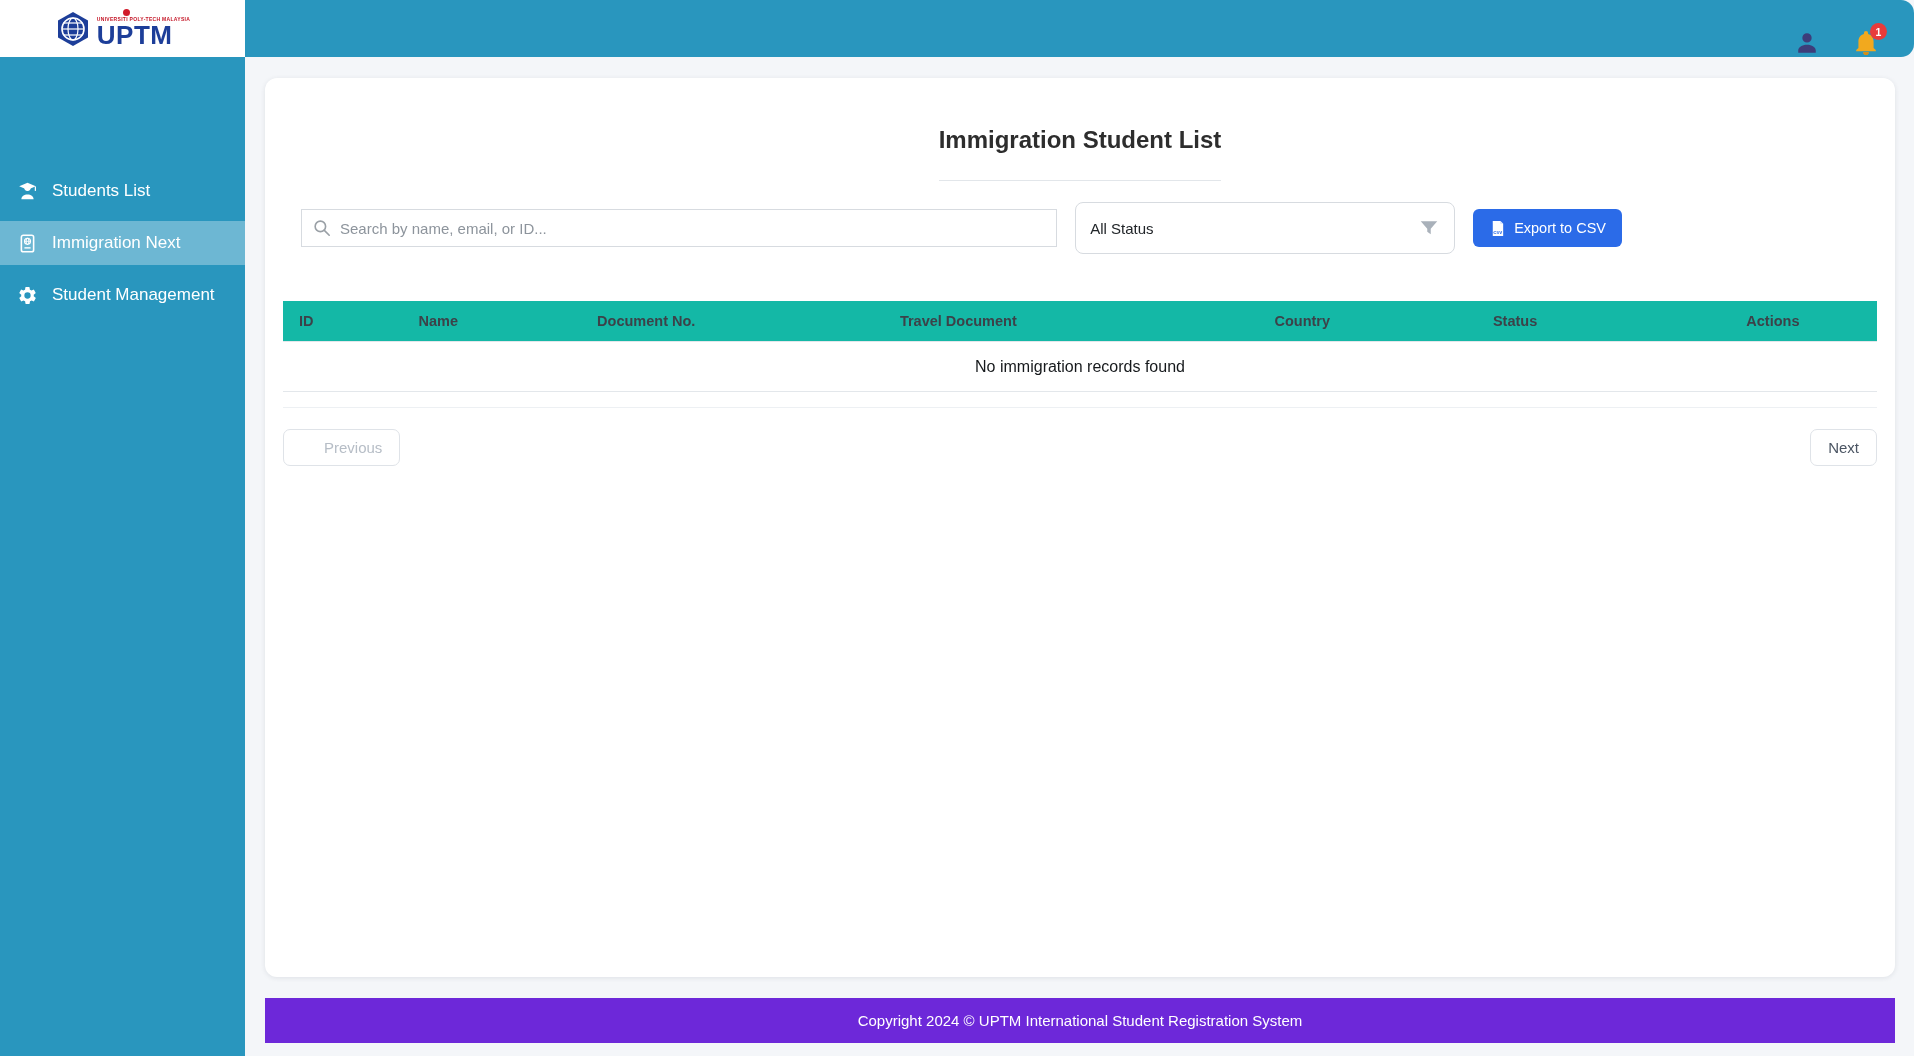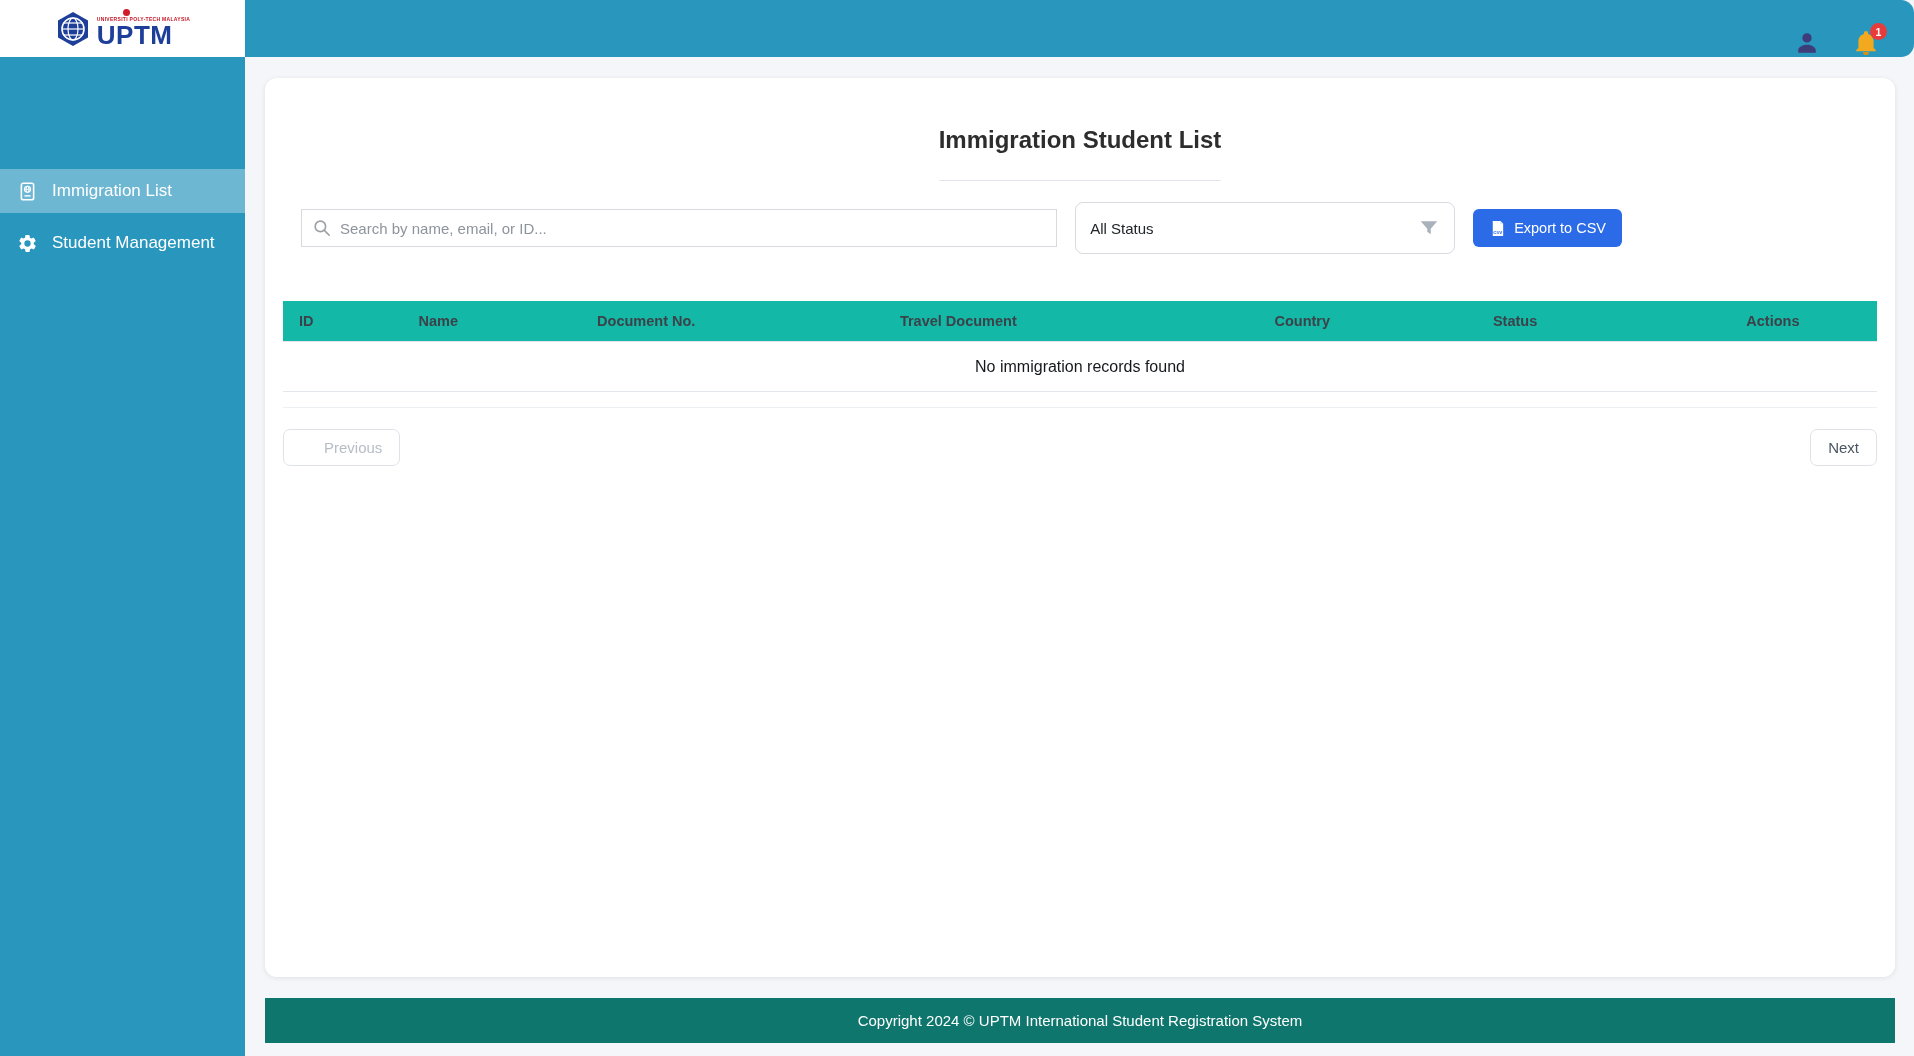--- a/index.html
+++ b/index.html
@@ -59,21 +59,21 @@
   .col-country{width:13.7%} .col-status{width:15.9%} .col-actions{width:9.2%}
   .table-bottom-line { height:16px; border-bottom:1px solid #edf0f3; }
 
   .pagination { display:flex; justify-content:space-between; margin-top:21px; }
   .page-btn { background:#fff; border:1px solid #dfe3e8; border-radius:7px; padding:9px 17px; font-size:15px;
     font-family:"Liberation Sans", sans-serif; cursor:pointer; }
   .page-btn.prev { color:#b6bdc6;padding-left:40px; }
   .page-btn.next { color:#4b5563; }
 
   
-  .footer { margin-top:21px; height:45px; background:#0f766e; display:flex; align-items:center; justify-content:center;
+  .footer { margin-top:21px; height:45px; background:#6d28d9; display:flex; align-items:center; justify-content:center;
     color:#ffffff; font-size:15px; }
 </style>
 </head>
 <body>
 
 <header class="topbar">
   <div class="logo-block">
     <svg class="logo-globe" viewBox="0 0 36 36">
       <polygon points="18,1 33,9.5 33,26.5 18,35 3,26.5 3,9.5" fill="#1d3e99"></polygon>
       <circle cx="18" cy="18" r="11" fill="none" stroke="#ffffff" stroke-width="1.6"></circle>
@@ -100,29 +100,37 @@
         <path fill="#d98c12" d="M12 22.3a2.3 2.3 0 0 0 2.3-2.3H9.7a2.3 2.3 0 0 0 2.3 2.3z"></path>
       </svg>
       <div class="notif-badge">1</div>
     </div>
   </div>
 </header>
 
 <div class="layout">
 
   <aside class="sidebar">
+    <div class="nav-item">
+      <svg viewBox="0 0 24 24">
+        <polygon fill="#fff" points="12,2 2.5,6 12,10 21.5,6"></polygon>
+        <path fill="#fff" d="M12 11.5a3.6 3.6 0 0 0 3.6-4.3L12 8.7 8.4 7.2A3.6 3.6 0 0 0 12 11.5zm-7 9.3c0-3.2 3.1-5.3 7-5.3s7 2.1 7 5.3z"></path>
+        <rect fill="#fff" x="20.3" y="6.3" width="1.4" height="5"></rect>
+      </svg>
+      <span>Students List</span>
+    </div>
     <div class="nav-item active">
       <svg viewBox="0 0 24 24">
         <rect x="5" y="2.5" width="14" height="19" rx="2.2" fill="none" stroke="#fff" stroke-width="1.8"></rect>
         <circle cx="12" cy="9.5" r="3.4" fill="none" stroke="#fff" stroke-width="1.4"></circle>
         <ellipse cx="12" cy="9.5" rx="1.5" ry="3.4" fill="none" stroke="#fff" stroke-width="1"></ellipse>
         <line x1="8.6" y1="9.5" x2="15.4" y2="9.5" stroke="#fff" stroke-width="1"></line>
         <line x1="8.5" y1="17" x2="15.5" y2="17" stroke="#fff" stroke-width="1.6"></line>
       </svg>
-      <span>Immigration List</span>
+      <span>Immigration Next</span>
     </div>
     <div class="nav-item">
       <svg viewBox="0 0 24 24">
           <path fill="#fff" d="M19.14 12.94c.04-.3.06-.61.06-.94s-.02-.64-.07-.94l2.03-1.58a.5.5 0 0 0 .12-.64l-1.92-3.32a.5.5 0 0 0-.61-.22l-2.39.96a7.3 7.3 0 0 0-1.62-.94l-.36-2.54a.5.5 0 0 0-.5-.42h-3.84a.5.5 0 0 0-.5.42l-.36 2.54c-.59.24-1.13.56-1.62.94l-2.39-.96a.5.5 0 0 0-.61.22L2.74 8.84a.5.5 0 0 0 .12.64l2.03 1.58c-.05.3-.07.63-.07.94s.02.64.07.94l-2.03 1.58a.5.5 0 0 0-.12.64l1.92 3.32c.14.24.42.34.61.22l2.39-.96c.49.38 1.03.7 1.62.94l.36 2.54c.04.24.25.42.5.42h3.84c.25 0 .46-.18.5-.42l.36-2.54c.59-.24 1.13-.56 1.62-.94l2.39.96c.23.09.47 0 .61-.22l1.92-3.32a.5.5 0 0 0-.12-.64zM12 15.6A3.6 3.6 0 1 1 12 8.4a3.6 3.6 0 0 1 0 7.2z"></path>
         </svg>
       <span>Student Management</span>
     </div>
   </aside>
 
   <div class="content">

